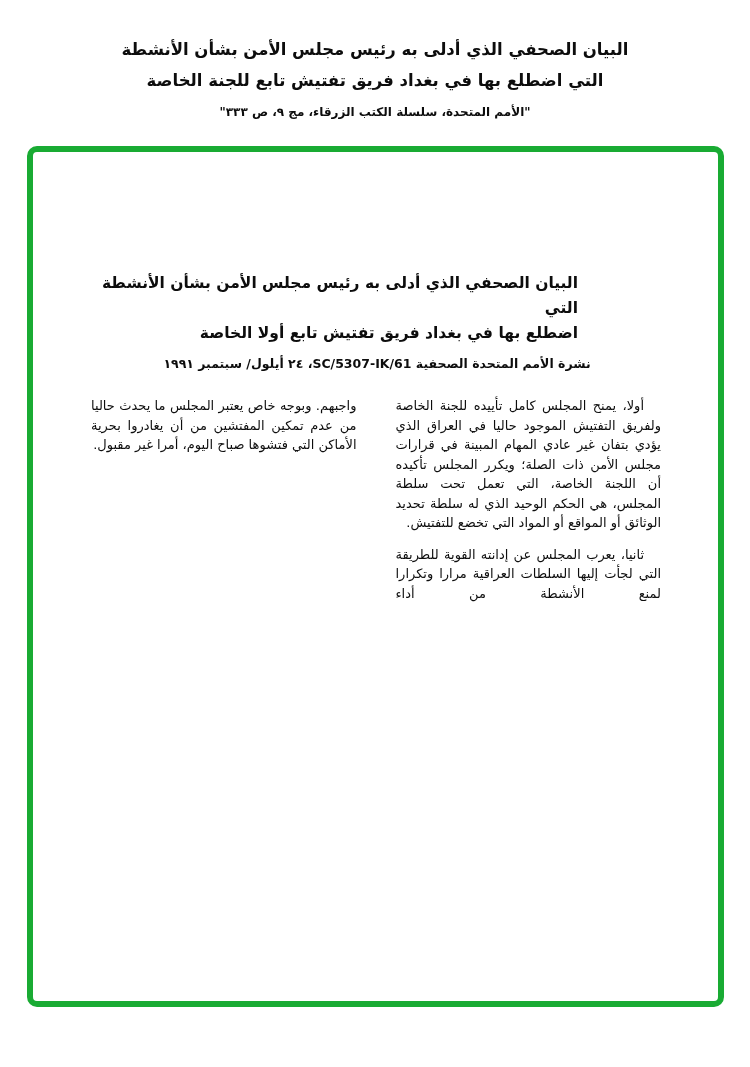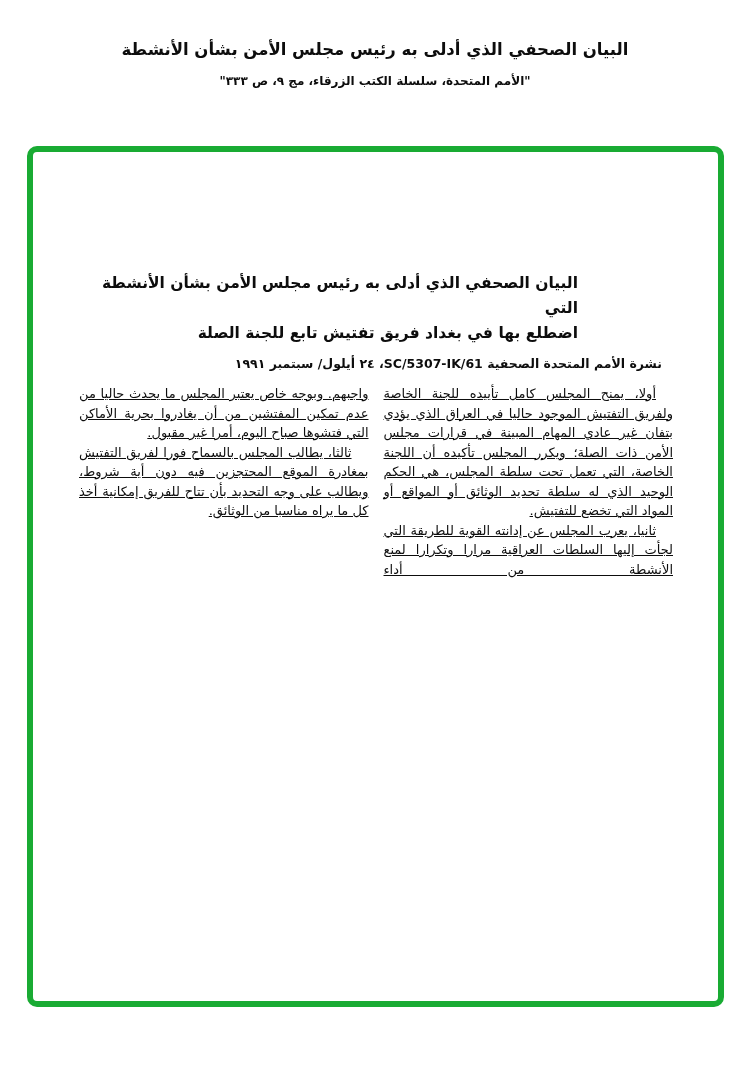--- a/index.html
+++ b/index.html
@@ -48,71 +48,71 @@
     padding-left: 40px;
     text-align: right;
     font-weight: bold;
     font-size: 15.5px;
     line-height: 25px;
   }
   .doc-subtitle {
     margin-top: 9px;
     padding-right: 56px;
     padding-left: 59px;
-    text-align: right;
+    text-align: center;
     font-weight: bold;
     font-size: 12.5px;
     line-height: 17px;
   }
 
   
   .doc-body {
     margin-top: 12px;
     padding: 0 45px 0 46px;
     display: flex;
     gap: 15px;
   }
   .text-col {
     flex: 1 1 0;
     font-size: 13px;
     line-height: 19.5px;
     text-align: justify;
   }
-  .text-col p { margin: 0; text-indent: 17px; text-decoration: underline; }
+  .text-col p { margin: 12px; text-indent: 17px; }
   .text-col p.noindent { text-indent: 0; }
   .text-col p.cont { text-align-last: justify; }
 </style>
 </head>
 <body>
 
 <div class="page">
 
   <header class="page-header">
     <div class="hline">البيان الصحفي الذي أدلى به رئيس مجلس الأمن بشأن الأنشطة</div>
+    <div class="hline">التي اضطلع بها في بغداد فريق تفتيش تابع للجنة الخاصة</div>
     <div class="source-note">"الأمم المتحدة، سلسلة الكتب الزرقاء، مج ٩، ص ٣٣٣"</div>
   </header>
 
   <section class="doc-frame">
 
     <div class="doc-title">
       <div>البيان الصحفي الذي أدلى به رئيس مجلس الأمن بشأن الأنشطة التي</div>
-      <div>اضطلع بها في بغداد فريق تفتيش تابع للجنة الصلة</div>
+      <div>اضطلع بها في بغداد فريق تفتيش تابع أولا الخاصة</div>
     </div>
 
     <div class="doc-subtitle">نشرة الأمم المتحدة الصحفية SC/5307-IK/61، ٢٤ أيلول/ سبتمبر ١٩٩١</div>
 
     <div class="doc-body">
 
       <div class="text-col">
         <p>أولا، يمنح المجلس كامل تأييده للجنة الخاصة ولفريق التفتيش الموجود حاليا في العراق الذي يؤدي بتفان غير عادي المهام المبينة في قرارات مجلس الأمن ذات الصلة؛ ويكرر المجلس تأكيده أن اللجنة الخاصة، التي تعمل تحت سلطة المجلس، هي الحكم الوحيد الذي له سلطة تحديد الوثائق أو المواقع أو المواد التي تخضع للتفتيش.</p>
         <p class="cont">ثانيا، يعرب المجلس عن إدانته القوية للطريقة التي لجأت إليها السلطات العراقية مرارا وتكرارا لمنع الأنشطة من أداء</p>
       </div>
 
       <div class="text-col">
         <p class="noindent">واجبهم. وبوجه خاص يعتبر المجلس ما يحدث حاليا من عدم تمكين المفتشين من أن يغادروا بحرية الأماكن التي فتشوها صباح اليوم، أمرا غير مقبول.</p>
-        <p>ثالثا، يطالب المجلس بالسماح فورا لفريق التفتيش بمغادرة الموقع المحتجزين فيه دون أية شروط، ويطالب على وجه التحديد بأن تتاح للفريق إمكانية أخذ كل ما يراه مناسبا من الوثائق.</p>
       </div>
 
     </div>
 
   </section>
 
 </div>
 
 </body></html>

